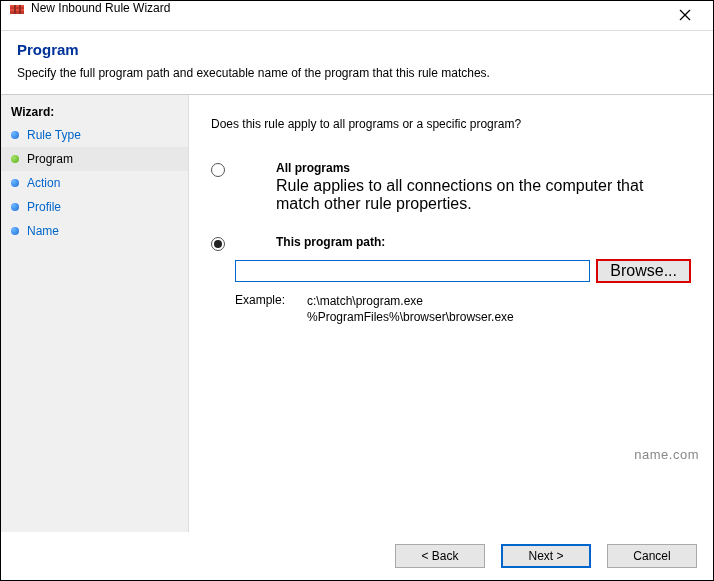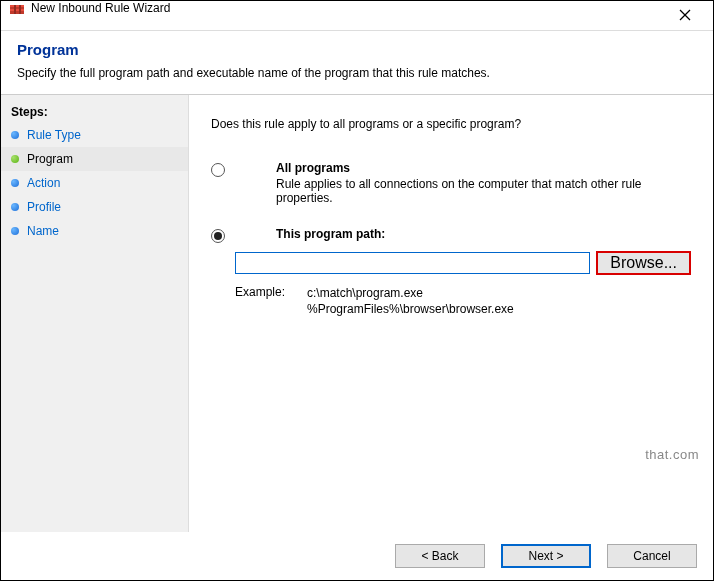--- a/index.html
+++ b/index.html
@@ -24,21 +24,21 @@
     .step a { color: #0066cc; text-decoration: none; }
     .step-text-plain { color: #000; }
     .content { flex: 1; padding: 22px 22px 0 22px; position: relative; }
     .question { font-size: 12px; margin-bottom: 30px; }
     .opt-group { margin-bottom: 22px; }
     .radio-row { display: flex; align-items: flex-start; gap: 41px; }
     .radio { width: 14px; height: 14px; border: 1px solid #555; border-radius: 50%; margin: 2px 10px 0 0; flex-shrink: 0; position: relative; background: #fff; }
     .radio.selected::after { content: ""; position: absolute; top: 2px; left: 2px; width: 8px; height: 8px; background: #222; border-radius: 50%; }
     .opt-body { flex: 1; }
     .opt-title { font-weight: bold; font-size: 12px; }
-    .opt-desc { font-size: 12px; margin-top: 2px; }
+    .opt-desc { font-size: 16px; margin-top: 2px; }
     .path-input-row { display: flex; align-items: center; margin-top: 8px; margin-left: 24px; }
     .path-input { flex: 1; height: 22px; border: 1px solid #0066cc; background: #fff; padding: 0 4px; font-size: 12px; outline: none; }
     .browse-btn { margin-left: 6px; height: 24px; padding: 0 12px; background: #e6e6e6; border: 2px solid #d80000; font-size: 16px; cursor: pointer; }
     .example-row { display: flex; margin-top: 10px; margin-left: 24px; font-size: 12px; }
     .example-label { width: 72px; }
     .example-paths { line-height: 1.35; }
     .watermark { position: absolute; right: 14px; bottom: 70px; font-size: 13px; color: #888; letter-spacing: 0.5px; }
     .footer { height: 48px; border-top: 0px solid #ddd; display: flex; justify-content: flex-end; align-items: center; padding-right: 16px; gap: 16px; }
     .btn { height: 24px; width: 90px; background: #e6e6e6; border: 1px solid #aaa; font-size: 12px; cursor: pointer; }
     .btn.primary { border: 2px solid #0066cc; }
@@ -68,21 +68,21 @@
   </div>
 
   <div class="header">
     <div class="header-title">Program</div>
     <div class="header-desc">Specify the full program path and executable name of the program that this rule matches.</div>
   </div>
 
   <div class="body">
 
     <div class="sidebar">
-      <div class="steps-label">Steps:</div>
+      <div class="steps-label">Wizard:</div>
       <div class="step">
         <span class="step-bullet bullet-blue"></span>
         <a href="#">Rule Type</a>
       </div>
       <div class="step active">
         <span class="step-bullet bullet-green"></span>
         <span class="step-text-plain">Program</span>
       </div>
       <div class="step">
         <span class="step-bullet bullet-blue"></span>
@@ -124,21 +124,21 @@
         </div>
         <div class="example-row">
           <div class="example-label">Example:</div>
           <div class="example-paths">
             <div>c:\match\program.exe</div>
             <div>%ProgramFiles%\browser\browser.exe</div>
           </div>
         </div>
       </div>
 
-      <div class="watermark">that.com</div>
+      <div class="watermark">name.com</div>
     </div>
 
   </div>
 
   <div class="footer">
     <button class="btn">&lt; Back</button>
     <button class="btn primary">Next &gt;</button>
     <button class="btn">Cancel</button>
   </div>
 

